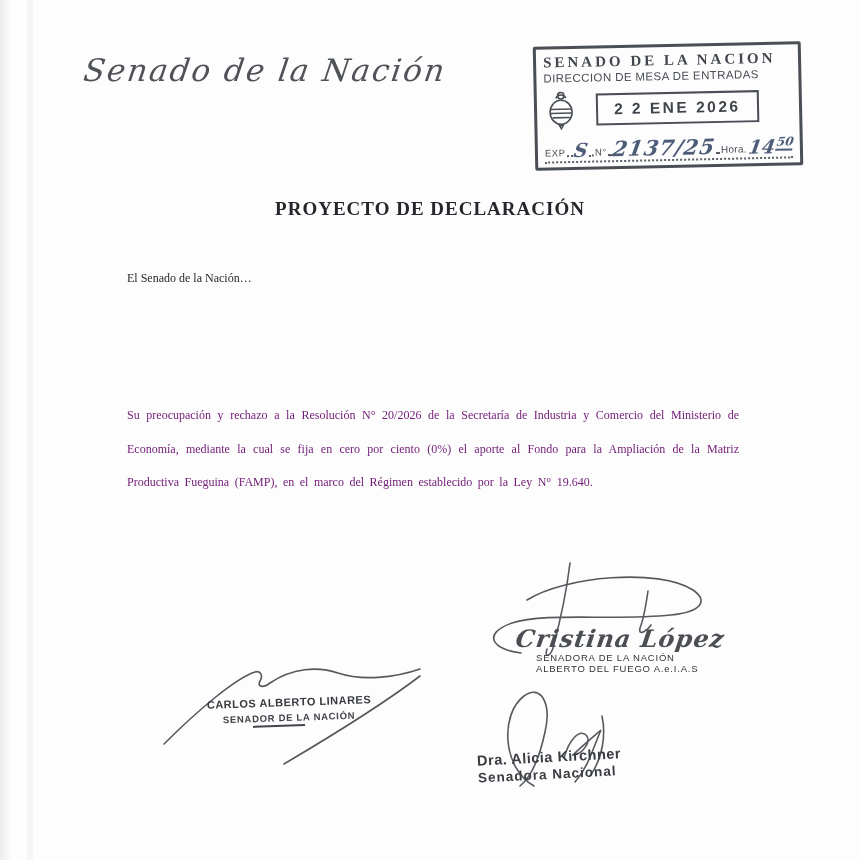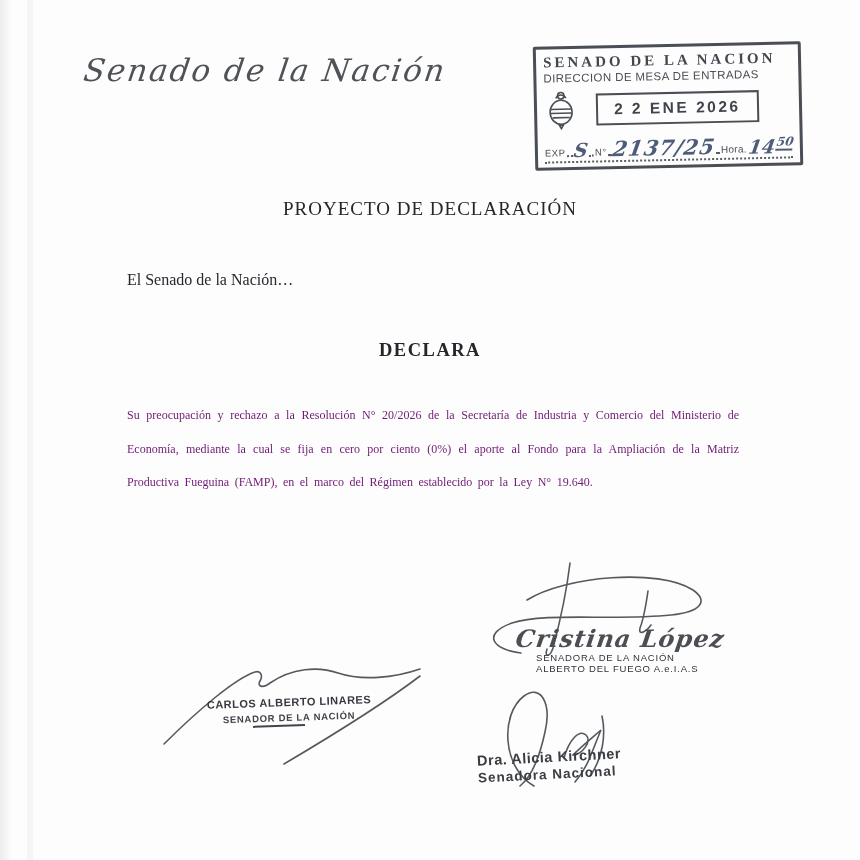--- a/index.html
+++ b/index.html
@@ -57,23 +57,23 @@
   }
   .hand-s{font-size:19px;}
   .hand-num{font-size:21px;letter-spacing:1px;}
   .hora-label{font-size:10px;padding-bottom:2px;letter-spacing:.3px;}
   .hand-time{font-size:19px;margin-left:2px;}
   .hand-time sup{font-size:12px;border-bottom:2px solid #4d5c78;margin-left:1px;}
 
   
   .doc-title{
     position:absolute;left:0;top:198px;width:860px;text-align:center;
-    font-weight:normal;font-size:19px;letter-spacing:1px;color:#24262b;
+    font-weight:bold;font-size:19px;letter-spacing:1px;color:#24262b;
   }
-  .intro{position:absolute;left:127px;top:271px;font-size:16px;color:#26282e;}
+  .intro{position:absolute;left:127px;top:271px;font-size:12px;color:#26282e;}
   .declara{
     position:absolute;left:0;top:340px;width:860px;text-align:center;
     font-weight:bold;font-size:18.5px;letter-spacing:1.5px;color:#24262b;
   }
   .body-par{
     position:absolute;left:127px;top:399px;width:612px;
     font-size:12px;line-height:33.5px;text-align:justify;
     word-spacing:2.5px;color:#701a75;
   }
 
@@ -152,21 +152,20 @@
       <span class="leader lead-c"></span>
       <span class="hand hand-num">2137/25</span>
       <span class="leader lead-c"></span>
       <span class="hora-label">Hora.</span>
       <span class="hand hand-time"><span>14</span><sup>50</sup></span>
     </div>
   </div>
 
   <div class="doc-title">PROYECTO DE DECLARACIÓN</div>
   <div class="intro">El Senado de la Nación…</div>
-  <div class="declara">DECLARA</div>
   <div class="body-par">Su preocupación y rechazo a la Resolución N° 20/2026 de la Secretaría de Industria y Comercio del Ministerio de Economía, mediante la cual se fija en cero por ciento (0%) el aporte al Fondo para la Ampliación de la Matriz Productiva Fueguina (FAMP), en el marco del Régimen establecido por la Ley N° 19.640.</div>
 
   <svg class="sig-svg" style="left:487px;top:560px;" width="232" height="102" viewBox="0 0 232 102">
     <path d="M 40 40 C 78 16 172 8 206 30 C 222 41 214 52 184 55 C 128 61 58 52 25 63 C -6 74 6 90 34 93"></path>
     <path d="M 83 3 C 80 28 74 58 66 88 C 63 97 57 98 60 89"></path>
     <path d="M 161 31 C 159 45 157 58 153 68 C 151 76 159 72 164 65"></path>
   </svg>
   <div class="lopez-name">Cristina López</div>
   <div class="lopez-role">SENADORA DE LA NACIÓN</div>
   <div class="lopez-district">ALBERTO DEL FUEGO A.e.I.A.S</div>

